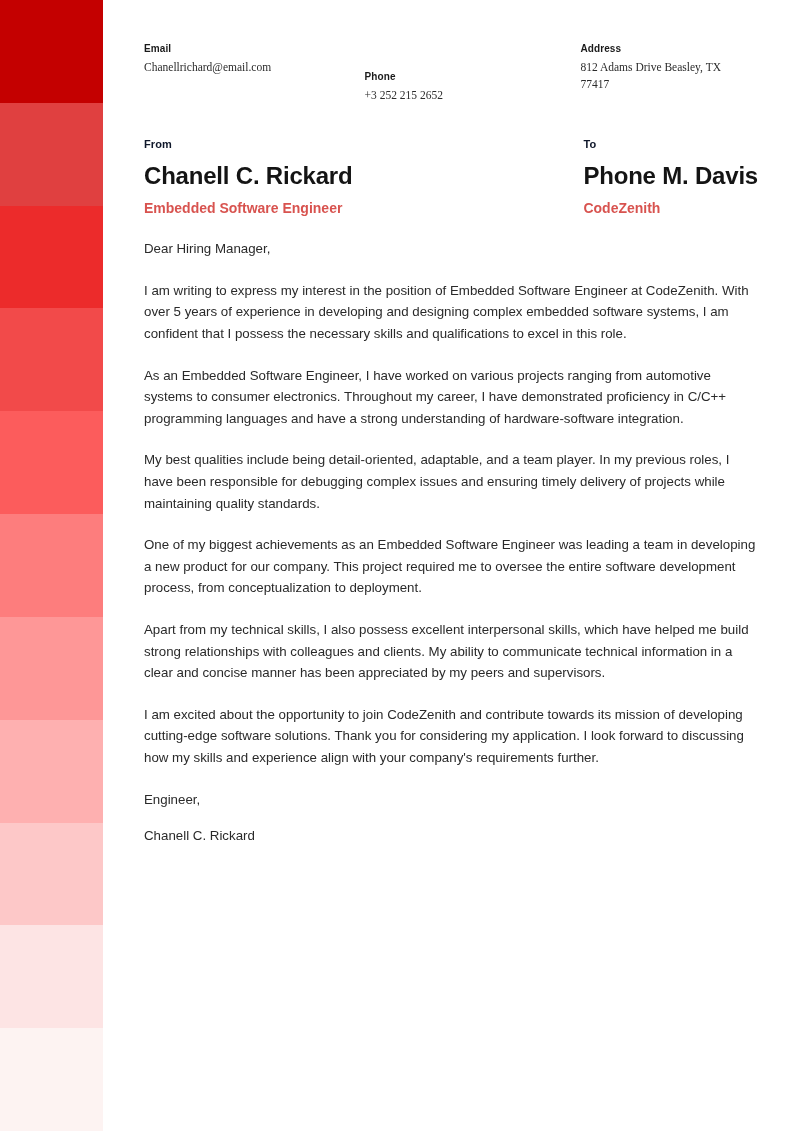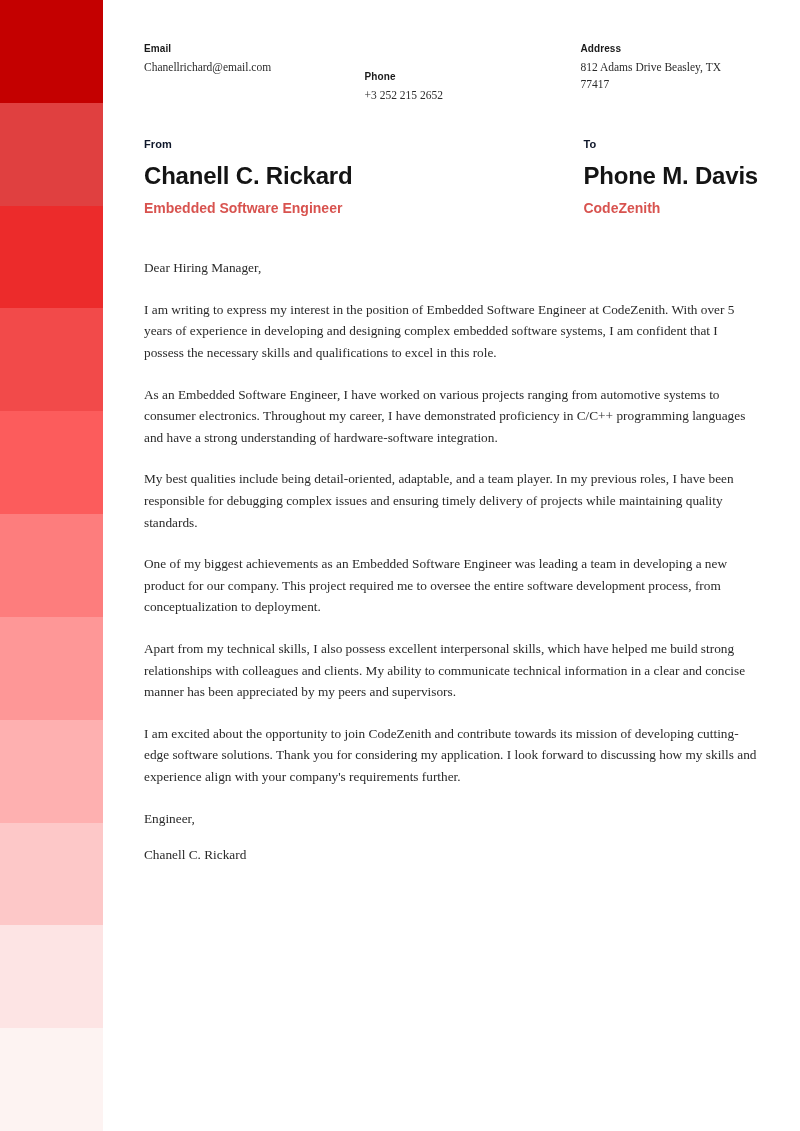--- a/index.html
+++ b/index.html
@@ -92,23 +92,22 @@
   }
   .party-sub {
     font-size: 14px;
     font-weight: bold;
     color: #d8534f;
     line-height: 1.2;
     margin-top: 9px;
   }
   
   .letter {
-    margin-top: 41px;
+    margin-top: 22px;
     width: 614px;
-    font-family: Liberation Serif, serif;
   }
   .letter p {
     margin: 0 0 20px 0;
     font-size: 13.3px;
     line-height: 21.6px;
     color: #2a2a2a;
   }
   .letter p.salutation { margin-bottom: 20px; }
   .letter p.closing    { margin-bottom: 15px; }
   .letter p.signature  { margin-bottom: 0; }

